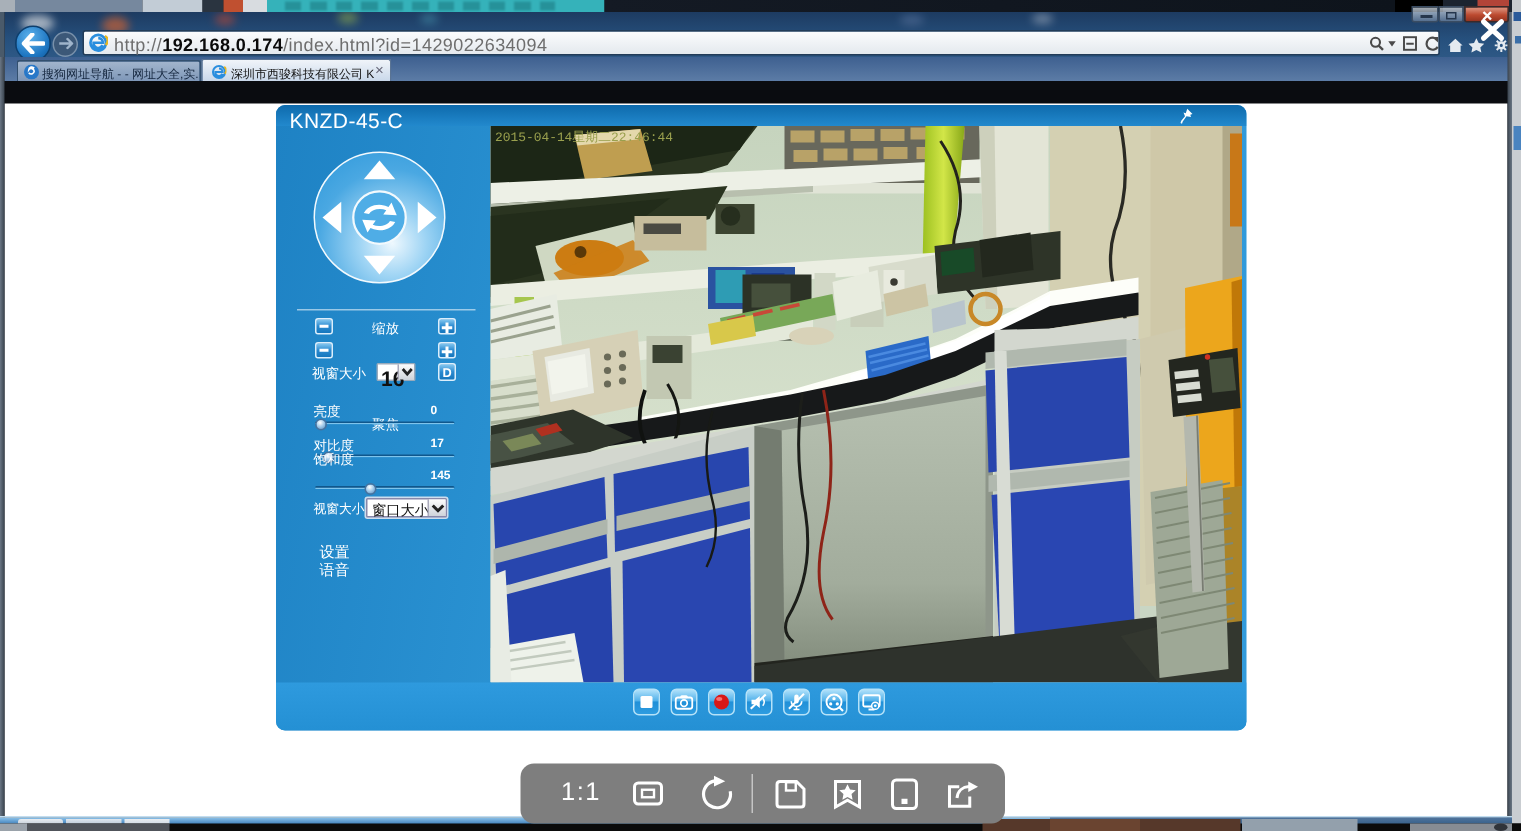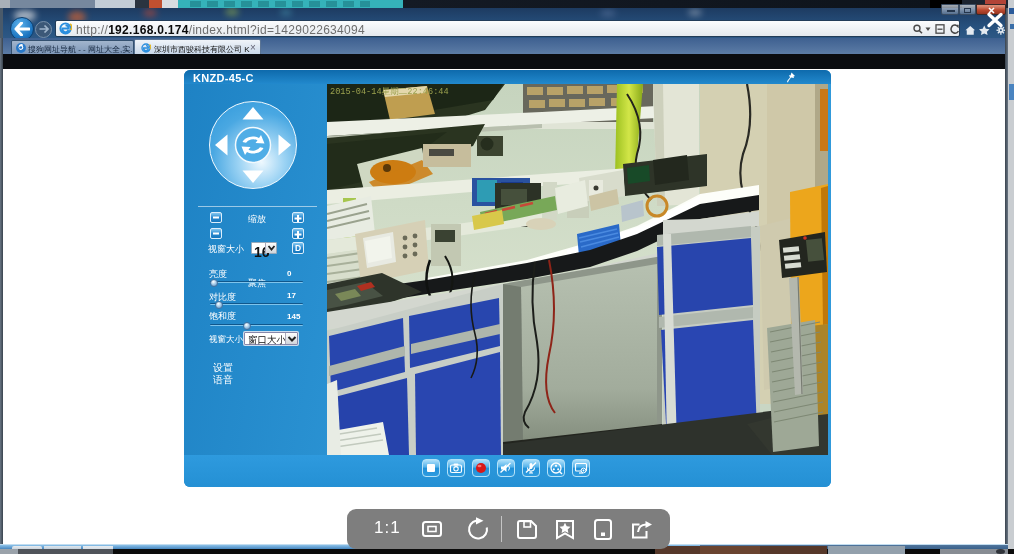--- a/index.html
+++ b/index.html
@@ -21,21 +21,21 @@
 .tabtxt{position:absolute;top:2.5px;font-size:8px;white-space:nowrap;overflow:hidden;}
 
 #menubar{left:0;top:46px;width:1008px;height:15px;background:linear-gradient(#f6f8fa,#eef1f5);border-bottom:1px solid #a0a6ac;border-left:3px solid #888;}
 .mitem{position:absolute;top:2px;font-size:7.5px;color:#1a1a1a;}
 #mfile{position:absolute;left:6px;top:0.5px;width:28px;height:12px;background:#3e8edc;color:#fff;text-align:center;line-height:12px;font-size:7.5px;}
 
 #page{left:3px;top:61px;width:1002px;height:476px;background:#fff;}
 
 #panel{left:181px;top:1px;width:647px;height:417px;border-radius:6px;background:linear-gradient(100deg,#1e82c4,#2e97d7 40%,#319adb);overflow:hidden;}
 #phead{left:0;top:0;width:647px;height:14px;background:linear-gradient(#0e6aac,#2289cd);}
-#ptitle{left:9px;top:2px;font-size:11px;font-weight:bold;color:#fff;letter-spacing:.3px;}
+#ptitle{left:9px;top:2px;font-size:14px;font-weight:normal;color:#fff;letter-spacing:.3px;}
 #video{left:143px;top:14px;width:501px;height:371px;background:#c9d6c4;}
 #ptools{left:0;top:385px;width:647px;height:32px;background:linear-gradient(#2e9ade,#2490d4);}
 .pbtn{position:absolute;top:389px;width:18px;height:18px;border-radius:4px;border:1px solid #b5e2f8;background:linear-gradient(#aee0fa,#51b1ea 45%,#2090d8 50%,#2e9ce0);}
 
 .sbtn{position:absolute;width:12px;height:11px;border:1px solid #dceefb;border-radius:2px;background:linear-gradient(#85c8f0,#2a8ad0 50%,#1677bd);color:#fff;text-align:center;}
 .slabel{position:absolute;font-size:9px;color:#fff;}
 .sval{position:absolute;font-size:8px;font-weight:bold;color:#fff;}
 .track{position:absolute;width:93px;height:2px;background:#10578c;border-bottom:1px solid #7ec4ec;border-radius:1px;}
 .thumb{position:absolute;width:8px;height:8px;border-radius:50%;background:radial-gradient(circle at 40% 30%,#fff,#9fc8e8 50%,#5888b8);border:.5px solid #46729e;}
 
@@ -193,21 +193,21 @@
           </div>
           <div class="sbtn" style="left:108px;top:172px;height:12px;font-size:8.5px;line-height:11px;font-weight:bold;">D</div>
           <div class="slabel" style="left:25px;top:198px;">亮度</div>
             <div class="sval" style="left:103px;top:198.5px;">0</div>
           <div class="track" style="left:26px;top:211px;"></div>
             <div class="thumb" style="left:26px;top:208.5px;"></div>
           <div class="slabel" style="left:25px;top:220.5px;">对比度</div>
             <div class="sval" style="left:103px;top:221px;">17</div>
           <div class="track" style="left:26px;top:233px;"></div>
             <div class="thumb" style="left:31px;top:230.5px;"></div>
-          <div class="slabel" style="left:25px;top:240px;">饱和度</div>
+          <div class="slabel" style="left:25px;top:230px;">饱和度</div>
             <div class="sval" style="left:103px;top:242px;">145</div>
           <div class="track" style="left:26px;top:254px;"></div>
             <div class="thumb" style="left:59px;top:251.5px;"></div>
           <div class="slabel" style="left:25px;top:264px;font-size:8.5px;">视窗大小:</div>
           <div class="abs" style="left:60px;top:261.5px;width:54px;height:13px;background:#fff;border:1px solid #88a;border-radius:1px;box-shadow:0 0 0 1px #cde;">
             <span style="position:absolute;left:3px;top:1px;font-size:9.5px;color:#111;">窗口大小</span>
             <span style="position:absolute;right:0.5px;top:0.5px;width:12px;height:11px;background:linear-gradient(#fdfdfd,#cfd4da);border-left:1px solid #aab;">
                 <svg width="10" height="9" style="position:absolute;left:1px;top:1.5px">
                   <path d="M1.5 2 L5 5.5 L8.5 2" stroke="#222" stroke-width="2" fill="none"></path>
                 </svg>

